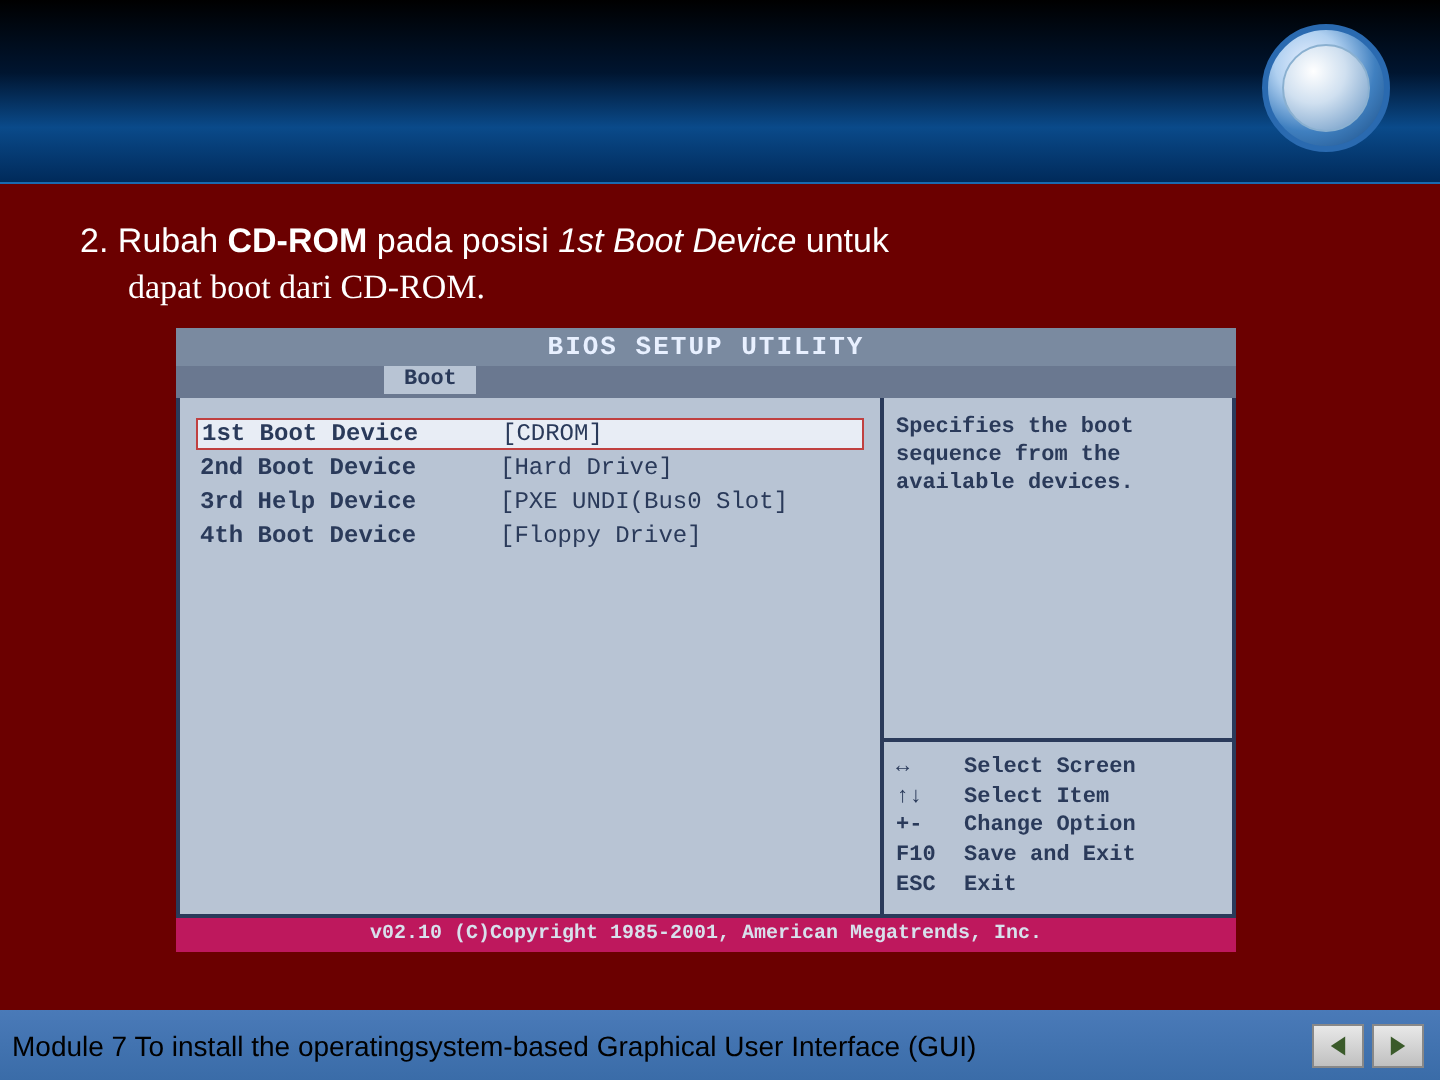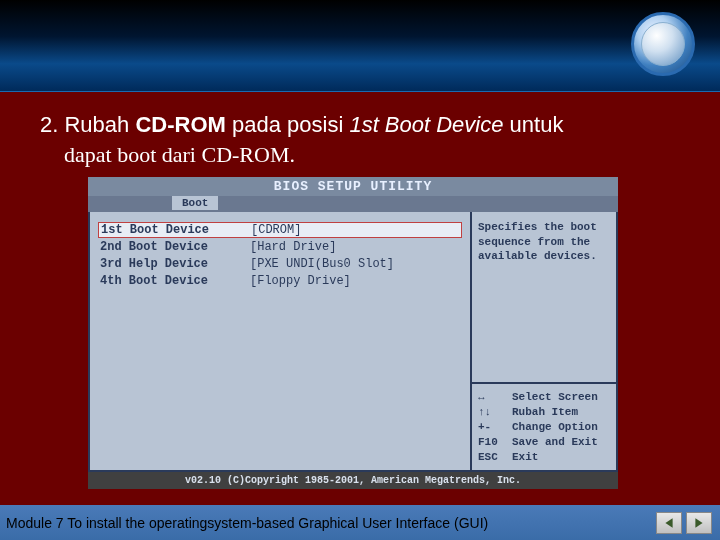--- a/index.html
+++ b/index.html
@@ -37,21 +37,21 @@
     background: radial-gradient(circle at 35% 30%, #fff 0%, #d0e0f0 40%, #6090c0 100%);
     border: 1px solid #8ab0d0;
   }
   .main {
     height: 413px;
     background: #6b0000;
     padding: 18px 40px 10px 40px;
   }
   .instruction {
     color: #fff;
-    font-size: 22px;
+    font-size: 17px;
     line-height: 1.35;
     margin-bottom: 8px;
   }
   .instruction .bold { font-weight: bold; }
   .instruction .italic { font-style: italic; }
   .instruction .indent { padding-left: 24px; display: block; font-family: Liberation Serif, serif; }
   .bios-container {
     margin-left: 48px;
     width: 530px;
   }
@@ -65,21 +65,21 @@
     padding: 2px 3px;
     letter-spacing: 1px;
   }
   .bios-tab-row {
     background: #6a7890;
     height: 16px;
     position: relative;
   }
   .bios-tab {
     position: absolute;
-    left: 84px;
+    left: 104px;
     top: 0;
     background: #b8c4d4;
     color: #2a3a5a;
     font-family: "Courier New", monospace;
     font-size: 11px;
     font-weight: bold;
     padding: 1px 10px;
   }
   .bios-body {
     display: flex;
@@ -102,21 +102,21 @@
     margin-bottom: 1px;
   }
   .boot-label { width: 150px; font-weight: bold; }
   .boot-value { font-weight: normal; }
   .boot-selected {
     background: #e8edf5;
     border: 1px solid #c04040;
     padding: 0px 2px;
   }
   .bios-right {
-    width: 144px;
+    width: 174px;
     display: flex;
     flex-direction: column;
   }
   .bios-help {
     flex: 1;
     padding: 8px 6px;
     font-family: "Courier New", monospace;
     font-size: 11px;
     font-weight: bold;
     color: #2a3a5a;
@@ -127,21 +127,21 @@
     padding: 6px 6px;
     font-family: "Courier New", monospace;
     font-size: 11px;
     font-weight: bold;
     color: #2a3a5a;
     line-height: 1.35;
   }
   .key-row { display: flex; }
   .key-k { width: 34px; }
   .bios-copyright {
-    background: #404040;
+    background: #be185d;
     color: #d8e0ec;
     font-family: "Courier New", monospace;
     font-size: 10px;
     font-weight: bold;
     text-align: center;
     padding: 3px 0;
   }
   .footer {
     height: 35px;
     background: linear-gradient(to bottom, #4a7ab8 0%, #3a6ca8 100%);
@@ -208,21 +208,21 @@
       </div>
       <div class="bios-right">
         <div class="bios-help">Specifies the boot sequence from the available devices.</div>
         <div class="bios-keys">
           <div class="key-row">
               <span class="key-k">↔</span>
               <span>Select Screen</span>
             </div>
           <div class="key-row">
               <span class="key-k">↑↓</span>
-              <span>Rubah Item</span>
+              <span>Select Item</span>
             </div>
           <div class="key-row">
               <span class="key-k">+-</span>
               <span>Change Option</span>
             </div>
           <div class="key-row">
               <span class="key-k">F10</span>
               <span>Save and Exit</span>
             </div>
           <div class="key-row">

